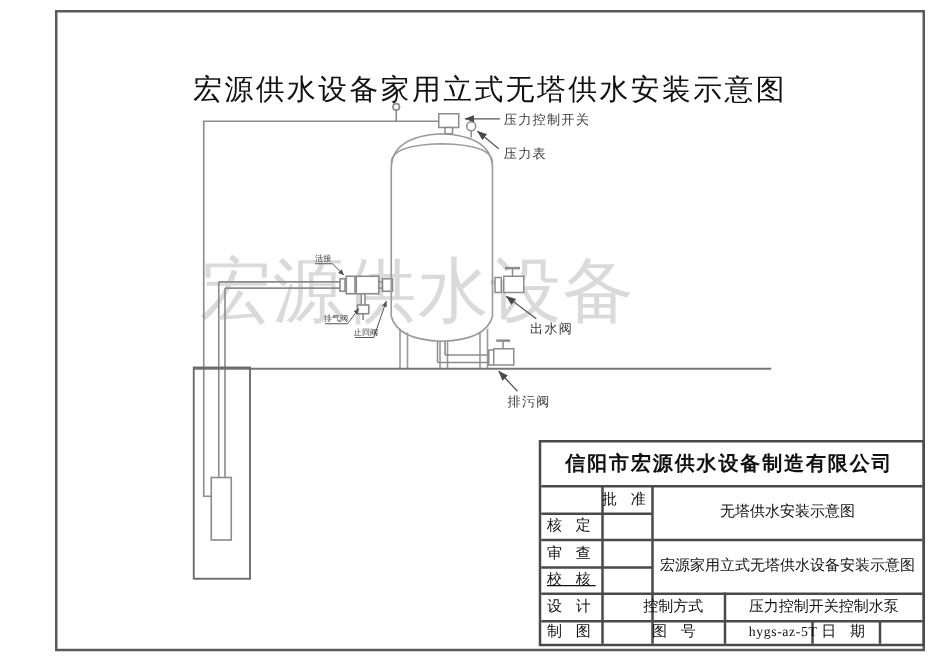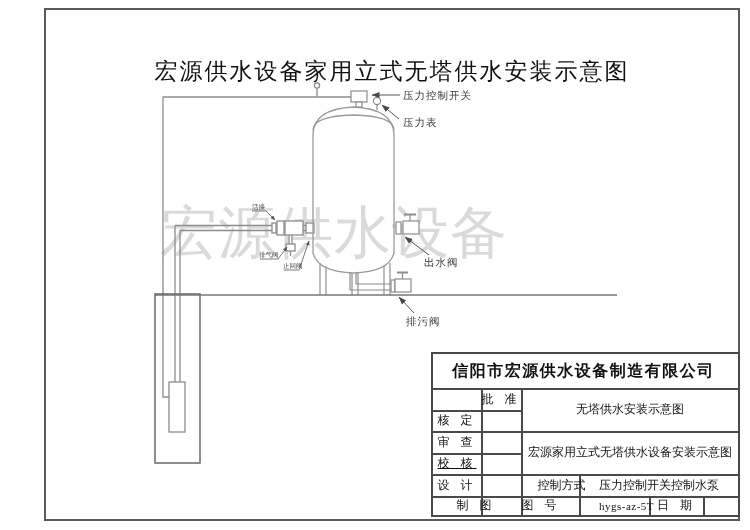--- a/index.html
+++ b/index.html
@@ -163,26 +163,26 @@
     <div class="tb-line" style="left:216px;top:142px;width:1.5px;height:19px;"></div>
     <div class="tb-line" style="left:270px;top:142px;width:1.5px;height:19px;"></div>
 
     <div class="tb-cell tb-company" style="left:0;top:0;width:301px;height:34px;">信阳市宏源供水设备制造有限公司</div>
 
     <div class="tb-cell tb-label" style="left:0;top:34px;width:48px;height:22px;padding-left:44px;">批 准</div>
     <div class="tb-cell tb-label" style="left:0;top:56px;width:48px;height:21px;">核 定</div>
     <div class="tb-cell tb-label" style="left:0;top:77px;width:48px;height:22px;">审 查</div>
     <div class="tb-cell tb-label" style="left:0;top:99px;width:48px;height:21px;text-decoration:underline;">校 核</div>
     <div class="tb-cell tb-label" style="left:0;top:120px;width:48px;height:22px;">设 计</div>
-    <div class="tb-cell tb-label" style="left:0;top:142px;width:48px;height:19px;padding-left:19px;">制 图</div>
+    <div class="tb-cell tb-label" style="left:0;top:142px;width:48px;height:19px;">制 图</div>
 
     <div class="tb-cell" style="left:89px;top:34px;width:216px;height:43px;">无塔供水安装示意图</div>
     <div class="tb-cell" style="left:89px;top:77px;width:216px;height:43px;">宏源家用立式无塔供水设备安装示意图</div>
 
-    <div class="tb-cell" style="left:100px;top:120px;width:57px;height:22px;">控制方式</div>
+    <div class="tb-cell" style="left:77px;top:120px;width:57px;height:22px;">控制方式</div>
     <div class="tb-cell" style="left:147px;top:120px;width:158px;height:22px;">压力控制开关控制水泵</div>
 
     <div class="tb-cell tb-label" style="left:89px;top:142px;width:38px;height:19px;">图 号</div>
     <div class="tb-cell tb-mono" style="left:147px;top:142px;width:69px;height:19px;font-size:11px;margin-left:12px;">hygs-az-5T</div>
     <div class="tb-cell tb-label" style="left:217px;top:142px;width:53px;height:19px;text-align:right;">日 期</div>
     <div class="tb-cell" style="left:271px;top:142px;width:34px;height:19px;"></div>
   </div>
 
 </div>
 

